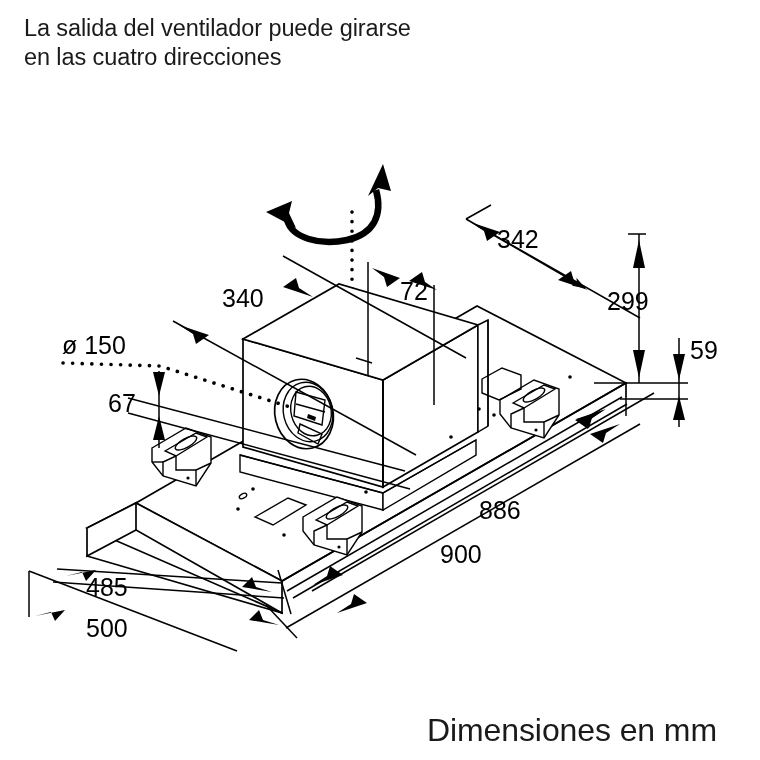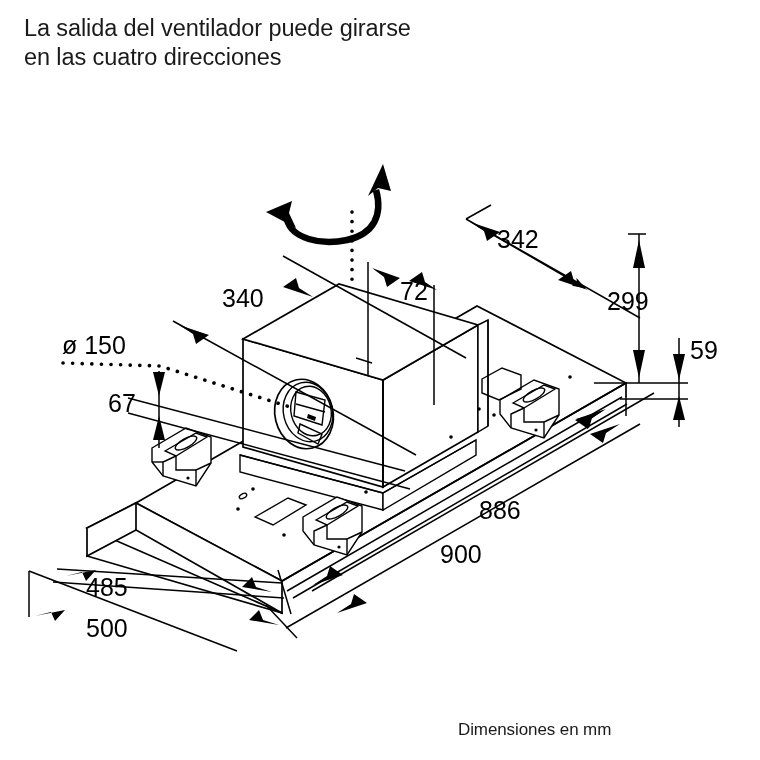--- a/index.html
+++ b/index.html
@@ -31,25 +31,24 @@
     font-size: 23.5px;
     line-height: 29px;
     color: #1a1a1a;
     letter-spacing: -0.1px;
     white-space: pre-line;
   }
   .footer-note {
     position: absolute;
     left: 427px;
     top: 716px;
-    font-size: 17px;
+    font-size: 32px;
     line-height: 28px;
     color: #1a1a1a;
     letter-spacing: -0.1px;
-    margin-left: 31px;
   }
   svg.drawing {
     position: absolute;
     left: 0;
     top: 0;
     width: 760px;
     height: 760px;
     display: block;
   }
   svg.drawing text {

